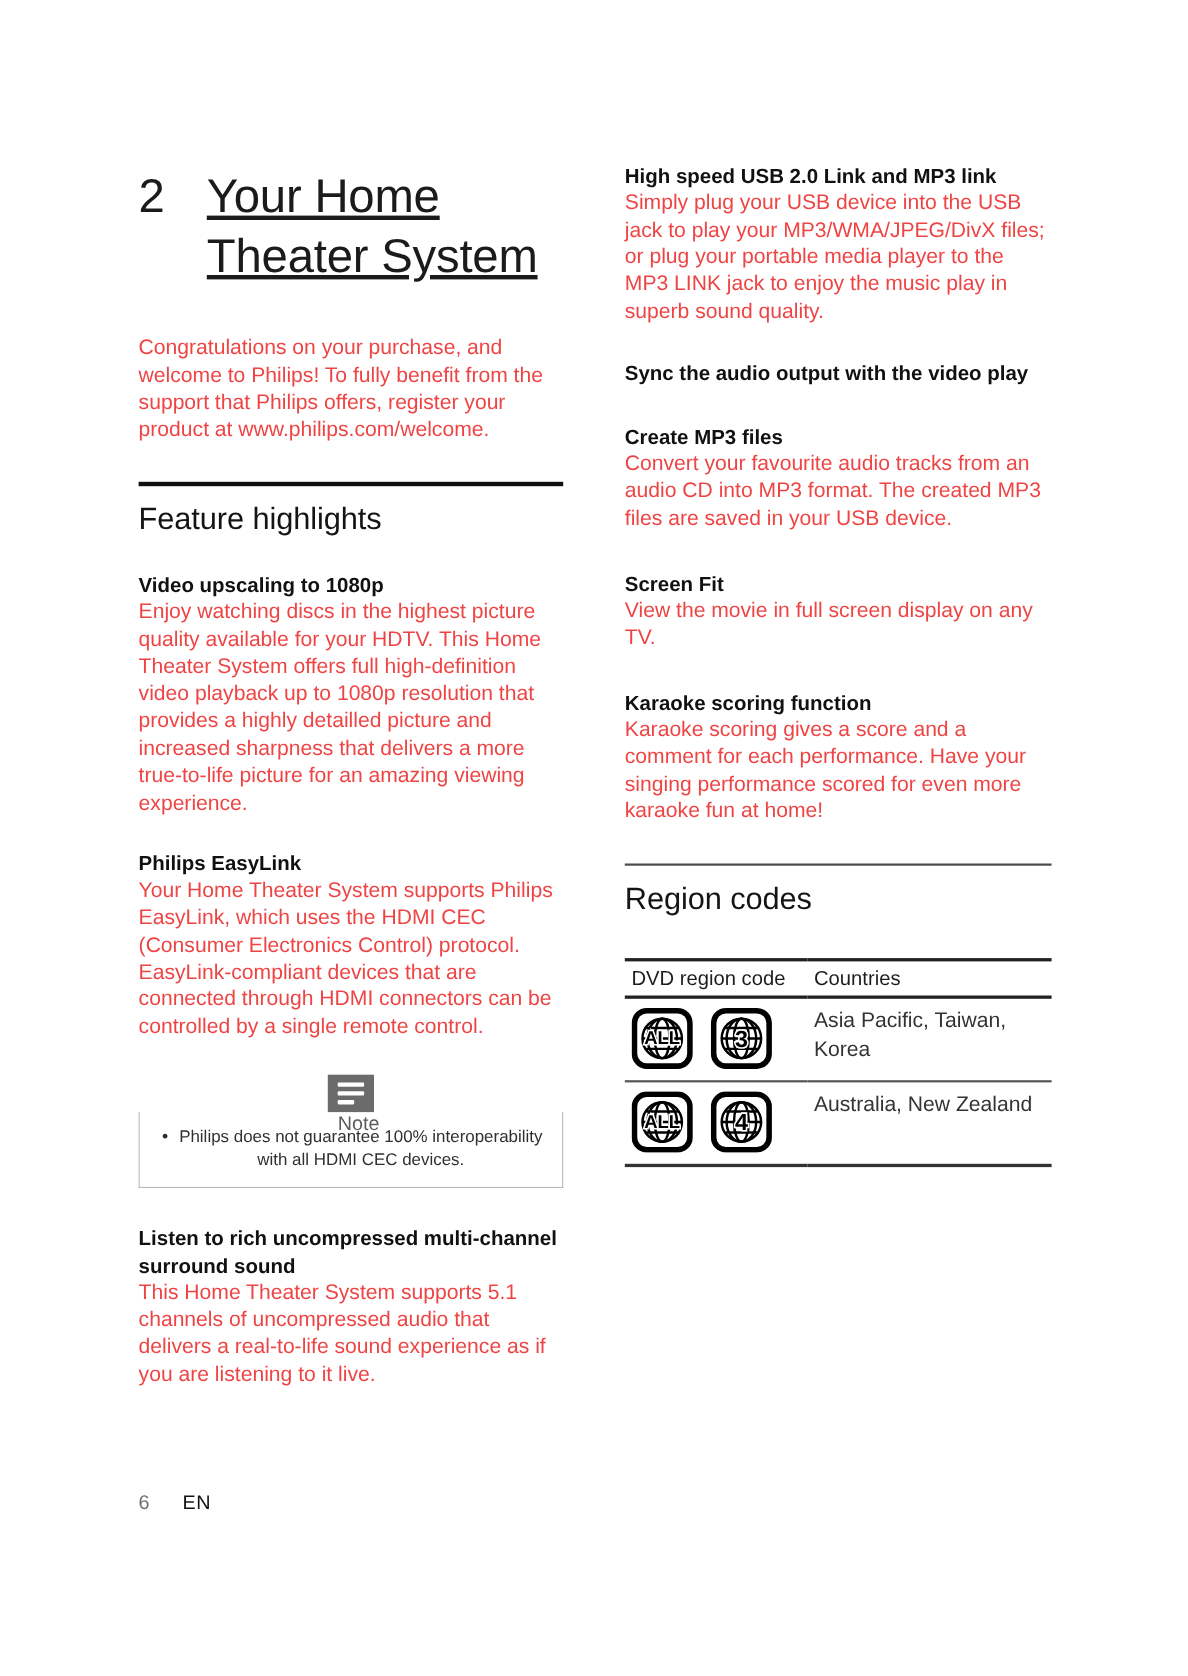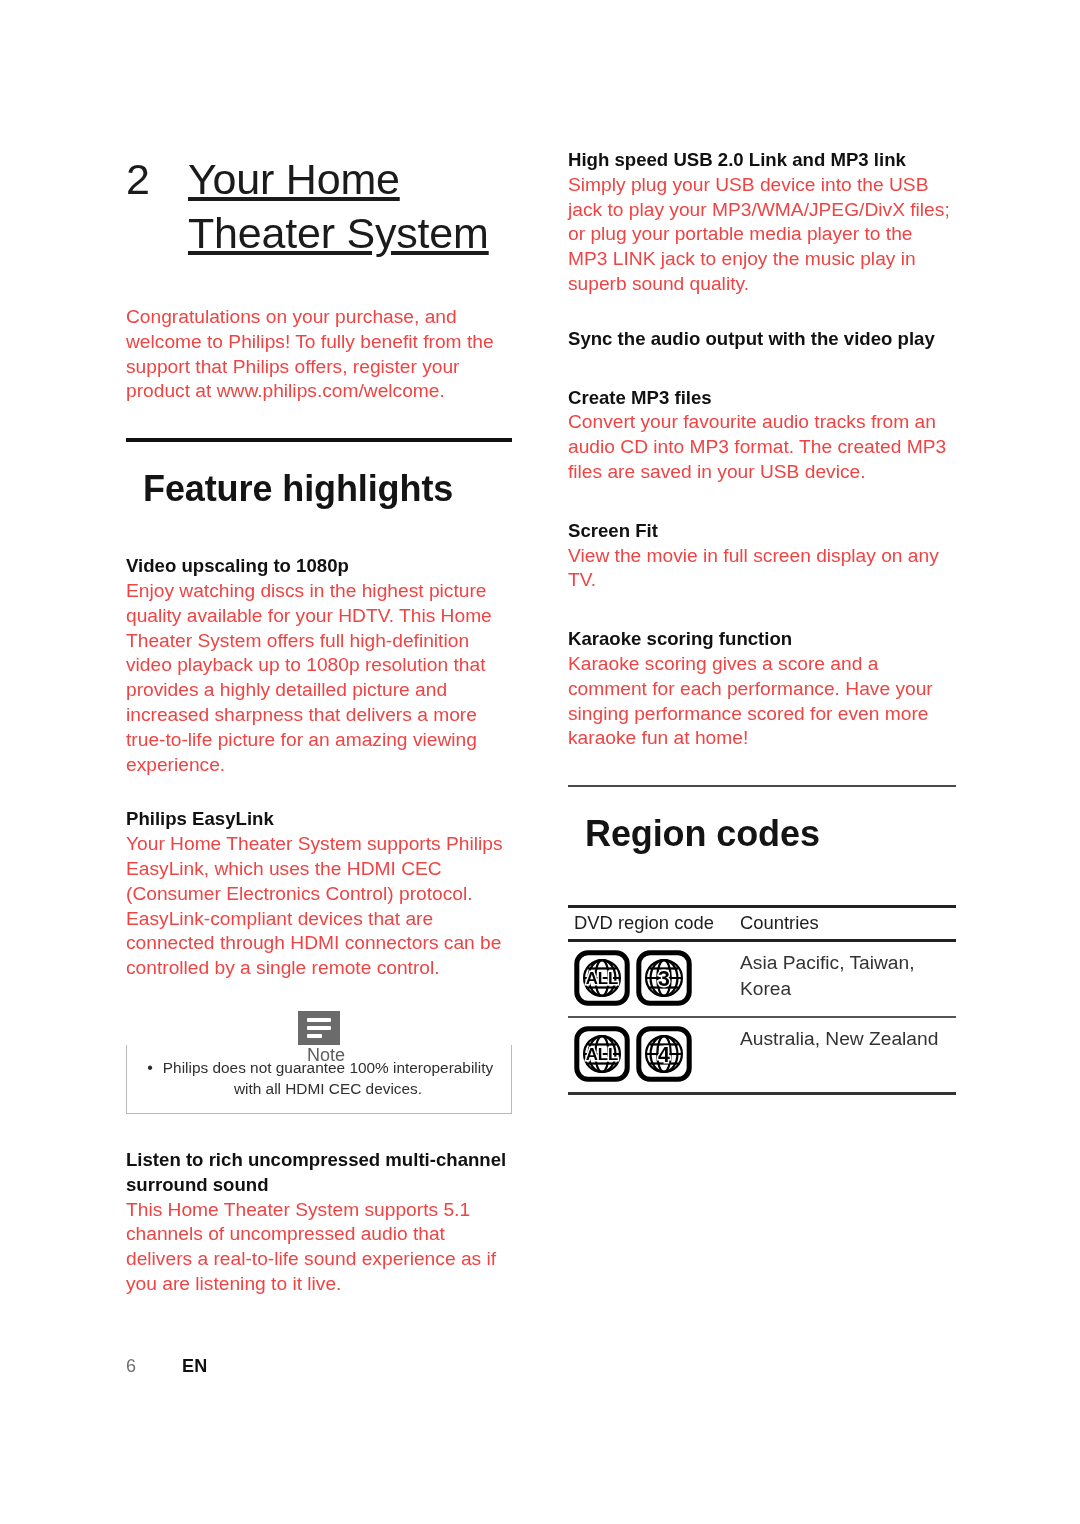--- a/index.html
+++ b/index.html
@@ -80,24 +80,24 @@
     height: 4px;
     background: #111111;
     margin: 0;
   }
   .rule-thin {
     height: 2px;
     background: #4a4a4a;
     margin: 0;
   }
   h2.section {
-    margin: 17px;
-    font-size: 36px;
+    margin: 0;
+    font-size: 28px;
     line-height: 36px;
-    font-weight: 700;
+    font-weight: 400;
     color: #141414;
     letter-spacing: -0.1px;
   }
 
   
   .note-wrap { position: relative; }
   .note-head {
     display: flex;
     align-items: center;
     height: 34px;
@@ -178,40 +178,39 @@
   }
   table.region tr:last-child td { border-bottom: 3px solid #333333; }
   td.codes { width: 160px; }
   td.countries {
     font-size: 19.2px;
     line-height: 26px;
     color: #333333;
     padding-top: 14px;
     padding-left: 24px;
   }
-  .code-pair { display: flex; gap: 6px; }
+  .code-pair { display: flex; gap: 16px; }
 
   .footer {
     position: absolute;
     left: 126px;
     top: 1356px;
     display: flex;
     align-items: baseline;
   }
   .footer .pnum {
     font-size: 18px;
     color: #6f6f6f;
     width: 40px;
   }
   .footer .lang {
     font-size: 18px;
     color: #111111;
-    font-weight: 700;
+    font-weight: 400;
     letter-spacing: 0.3px;
-    margin-left: 16px;
   }
 </style>
 </head>
 <body>
 
 <div class="page">
 
   <div class="chapter">
     <div class="chapter-num">2</div>
     <div>

